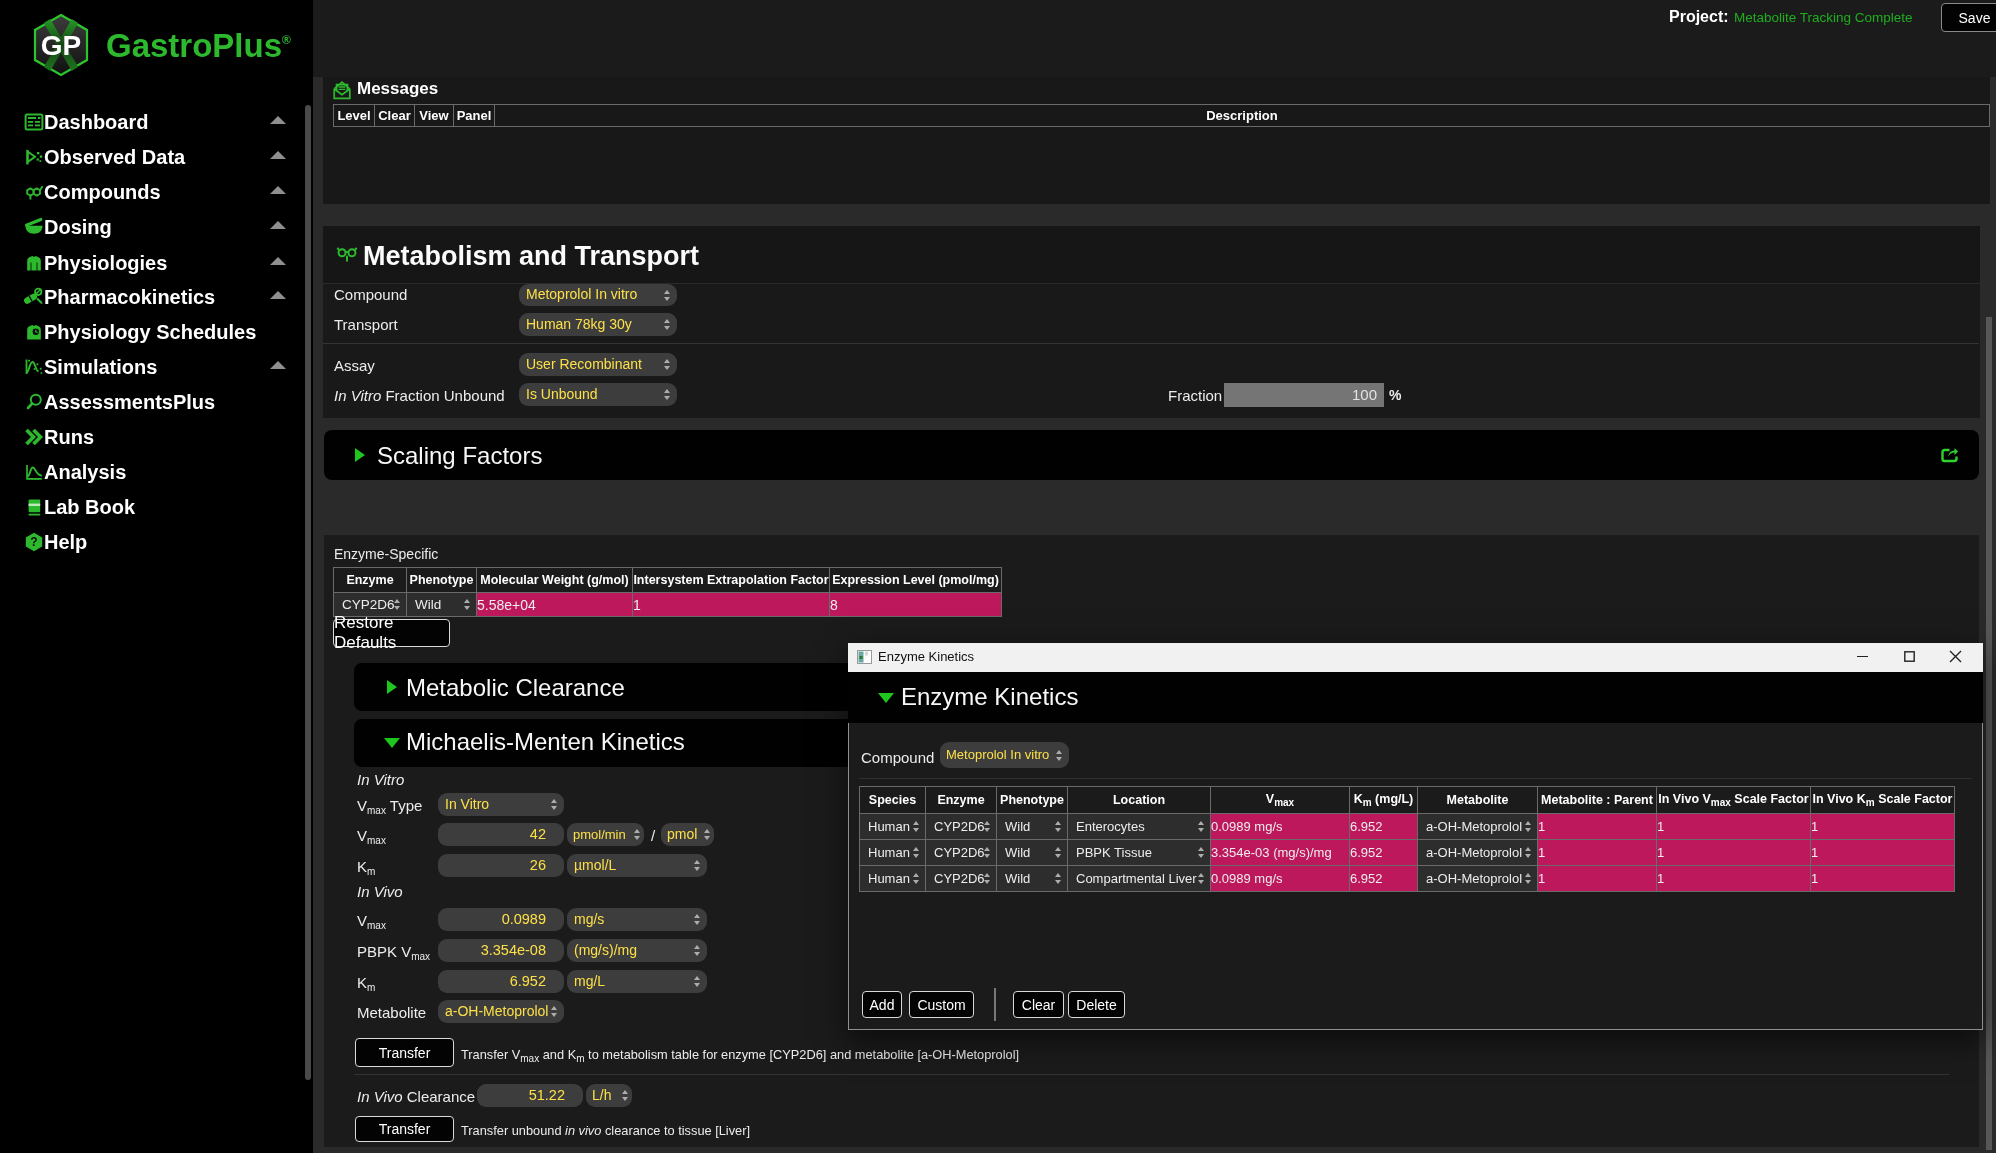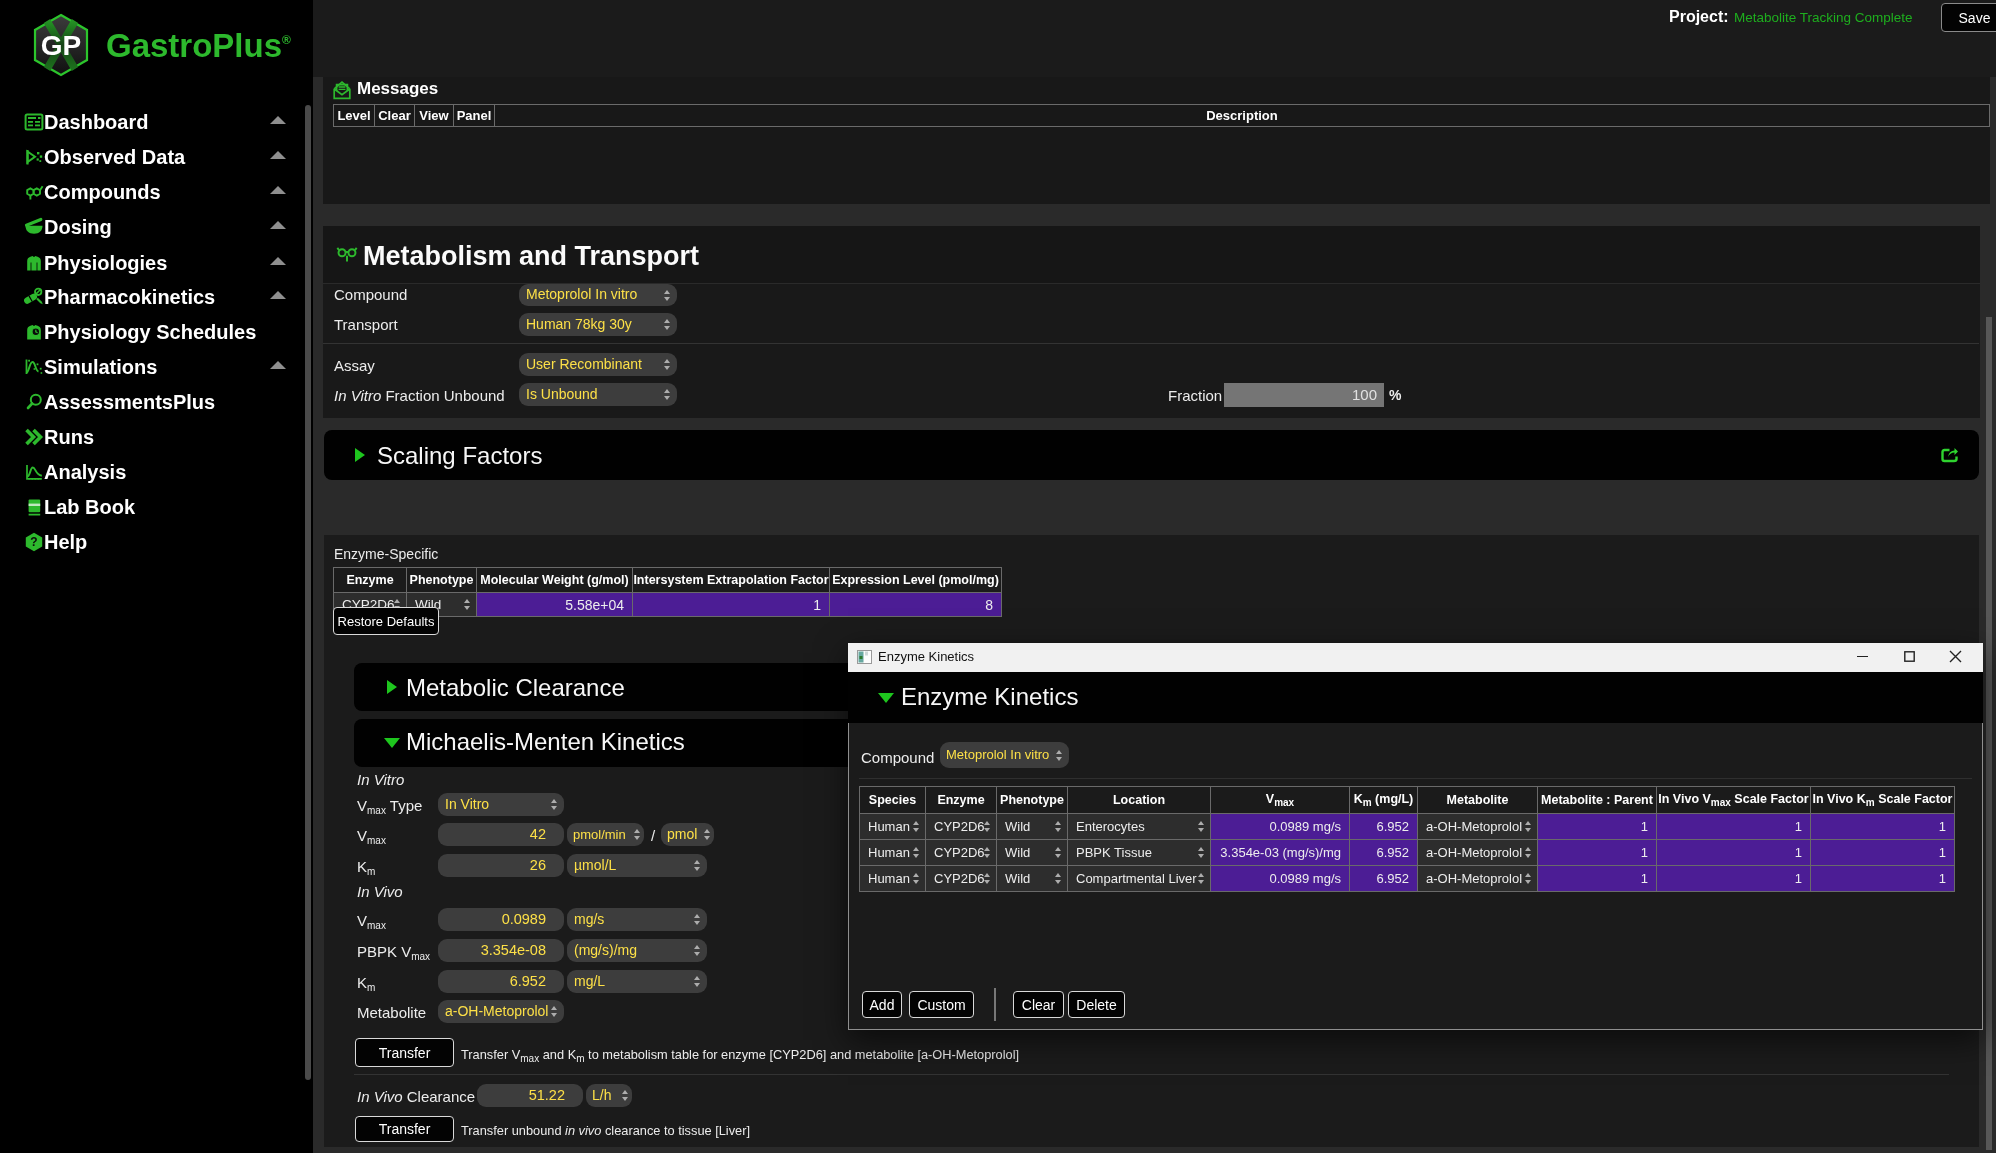--- a/index.html
+++ b/index.html
@@ -25,21 +25,21 @@
 .bar{position:absolute;background:#010101;border-radius:8px;color:#f7f7f7}
 .bar .bt{position:absolute;font-size:24px;color:#f7f7f7;white-space:nowrap}
 .tri-r{position:absolute;width:0;height:0;border-top:7px solid transparent;border-bottom:7px solid transparent;border-left:10px solid #1ec61e}
 .tri-d{position:absolute;width:0;height:0;border-left:8px solid transparent;border-right:8px solid transparent;border-top:10px solid #1ec61e}
 .exp{position:absolute;width:17px;height:15px}
 sub{font-size:10px;vertical-align:-3px}
 .btn{position:absolute;background:#030303;border:1px solid #d9d9d9;border-radius:4px;color:#fff;font-size:14px;display:flex;align-items:center;justify-content:center}
 table{border-collapse:collapse;table-layout:fixed}
 td,th{border:1px solid #6a6a6a;font-size:14px;color:#ededed;overflow:hidden;white-space:nowrap;padding:0}
 th{font-weight:bold;color:#fff;font-size:13.5px}
-.num{background:#4c1d95;text-align:right;padding-right:8px}
+.num{background:#be185d;text-align:left;padding-right:8px}
 .ddc{background:#2d2d2d;text-align:left;padding-left:8px;position:relative}
 .cellsp{position:absolute;right:4px;top:50%;margin-top:-6.5px;width:8px;height:13px}
 .cellsp::before{content:"";position:absolute;top:1px;left:0;border-left:3.5px solid transparent;border-right:3.5px solid transparent;border-bottom:4.5px solid #adadad}
 .cellsp::after{content:"";position:absolute;bottom:1px;left:0;border-left:3.5px solid transparent;border-right:3.5px solid transparent;border-top:4.5px solid #adadad}
 .it{font-style:italic}
 #dt th{font-size:12.5px}
 #dt td{font-size:13px}
 </style></head>
 <body>
 <div id="sb">
@@ -259,21 +259,21 @@
           </tr>
    <tr style="height:24px;font-size:13.5px">
             <td class="ddc" style="font-size:13.5px">CYP2D6<span class="cellsp"></span></td>
             <td class="ddc" style="font-size:13.5px">Wild<span class="cellsp"></span></td>
             <td class="num">5.58e+04</td>
             <td class="num">1</td>
             <td class="num">8</td>
           </tr>
   </tbody>
       </table>
-  <div class="btn" style="left:9px;top:72px;width:106px;height:28px;font-size:13px">Restore Defaults</div>
+  <div class="btn" style="left:9px;top:84px;width:117px;height:28px;font-size:17px">Restore Defaults</div>
   <div class="bar" style="left:30px;top:128px;width:1595px;height:48px">
    <div class="tri-r" style="left:33px;top:17px"></div>
         <div class="bt" style="left:52px;top:11px">Metabolic Clearance</div>
   </div>
   <div class="bar" style="left:30px;top:184px;width:1595px;height:48px">
    <div class="tri-d" style="left:30px;top:19px"></div>
         <div class="bt" style="left:52px;top:9px">Michaelis-Menten Kinetics</div>
   </div>
   <div class="lbl it" style="left:33px;top:236px">In Vitro</div>
   <div class="lbl" style="left:33px;top:262px">V<sub>max</sub> Type</div>

